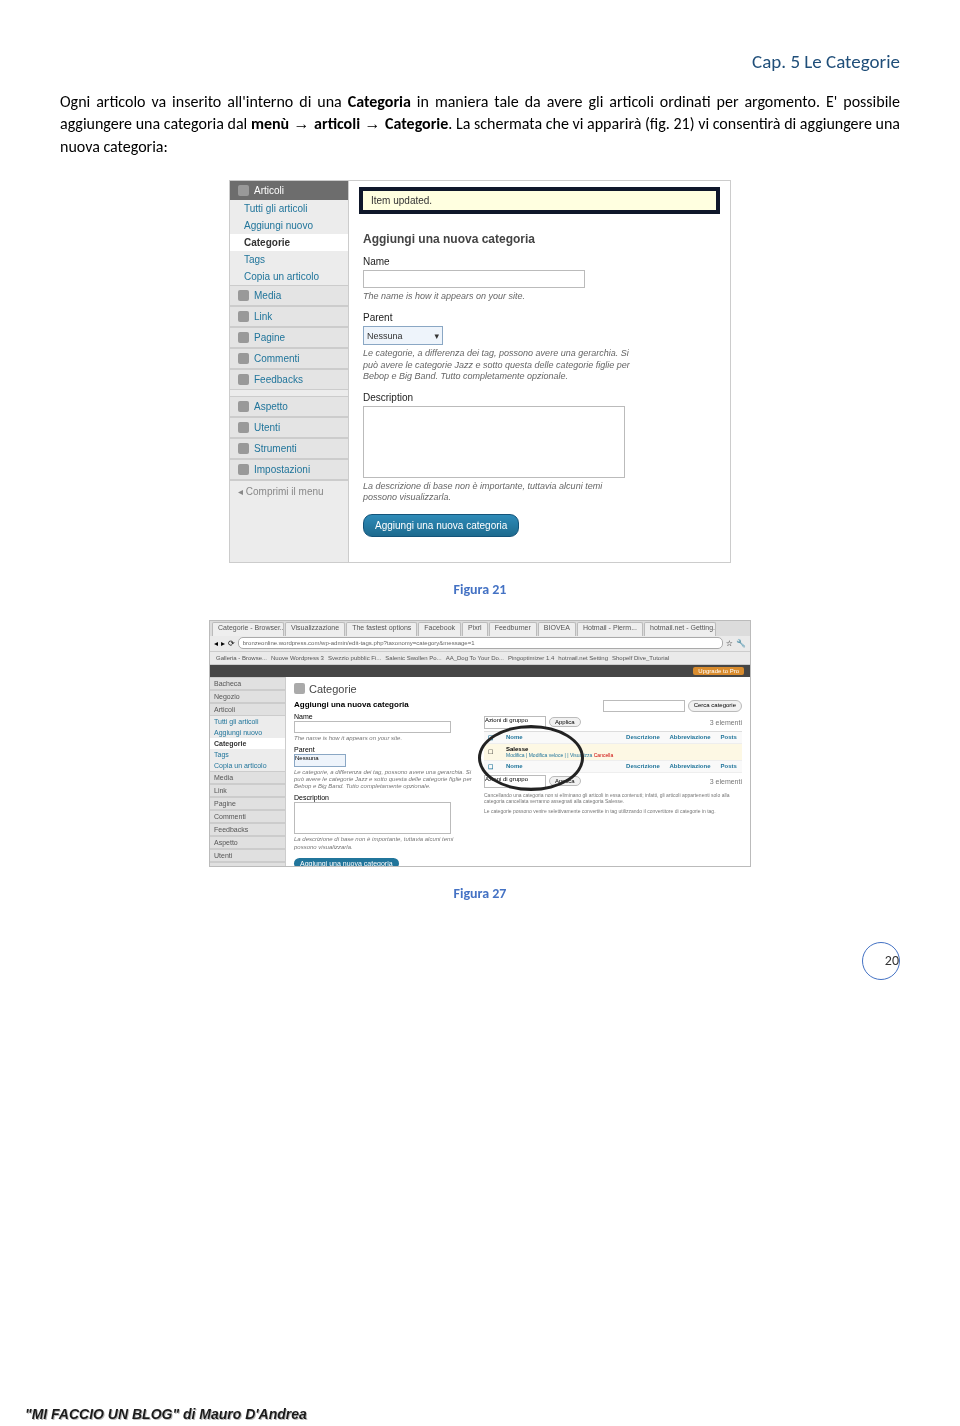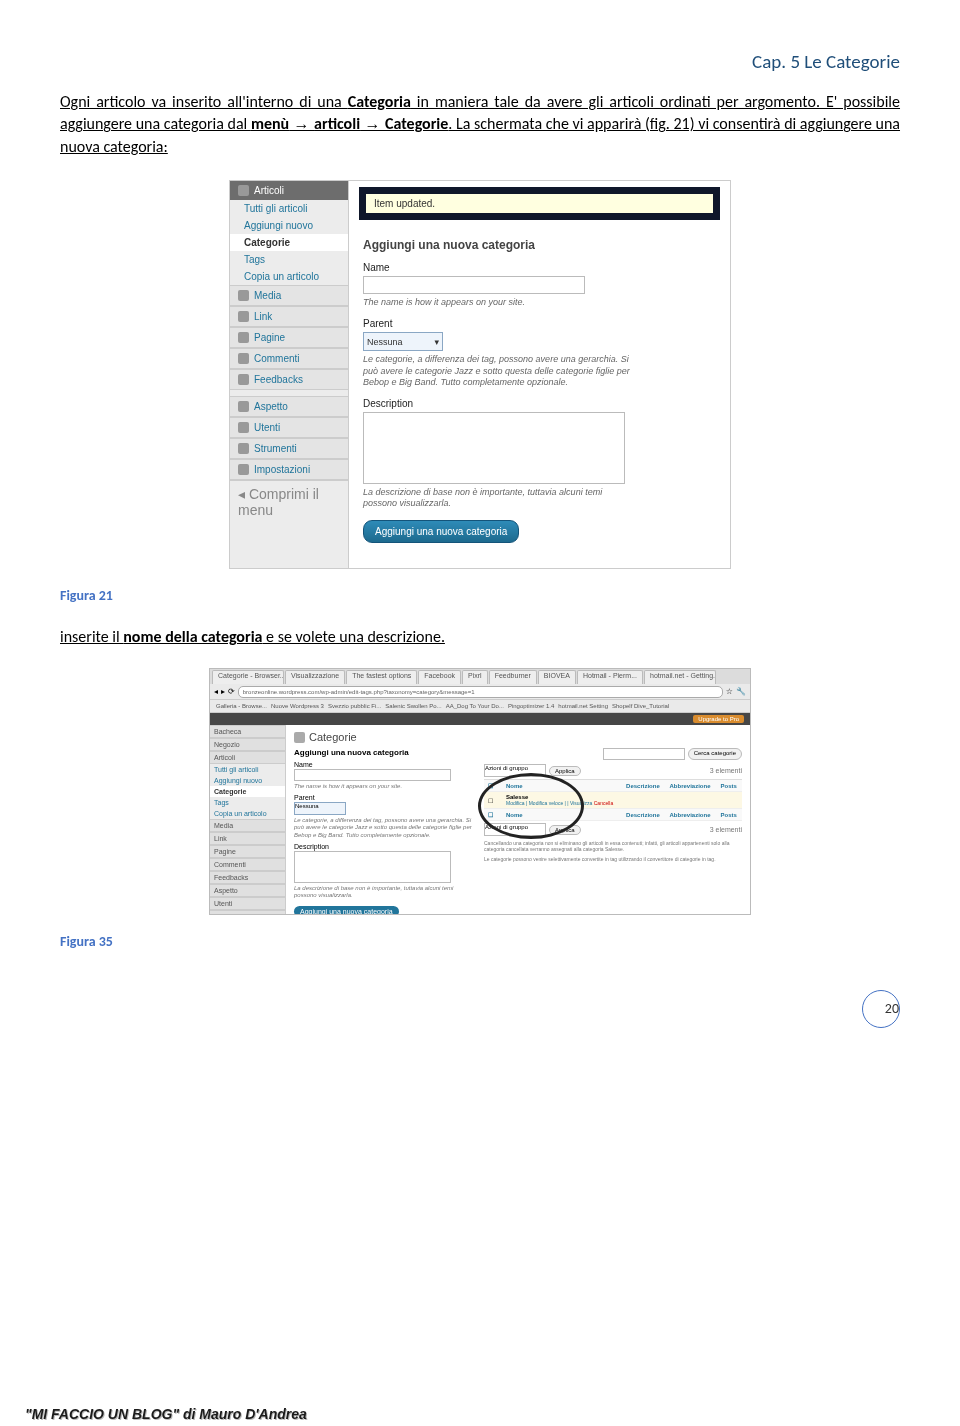--- a/index.html
+++ b/index.html
@@ -26,29 +26,28 @@
     color: #2e74b5;
     font-style: italic;
     font-size: 17px;
     margin: 0 0 18px 0;
   }
   .body-text {
     font-size: 16px;
     line-height: 1.4;
     margin: 0 0 20px 0;
     text-align: justify;
-    text-decoration: underline;
   }
   .bold { font-weight: bold; }
   .arrow { font-family: Arial, sans-serif; font-weight: bold; }
   .figure-caption {
     color: #4472c4;
     font-weight: bold;
     font-size: 14px;
-    text-align: left;
+    text-align: center;
     margin: 18px 0 22px 0;
   }
   
   .wp-shot {
     width: 500px;
     margin: 22px auto 10px auto;
     border: 1px solid #ccc;
     background: #f7f7f7;
     font-family: Arial, sans-serif;
     font-size: 10px;
@@ -91,30 +90,30 @@
     height: 11px;
     display: inline-block;
     background: #999;
     border-radius: 2px;
   }
   .wp-side-divider { height: 6px; background: #ececec; }
   .wp-side-collapse {
     border-top: 1px solid #ccc;
     padding: 5px 8px;
     color: #888;
-    font-size: 14px;
+    font-size: 10px;
   }
   .wp-main {
     flex: 1;
     background: #fff;
     padding: 0 0 15px 0;
   }
   .wp-notice {
     background: #ffffe0;
-    border: 7px solid #0f172a;
+    border: 4px solid #0f172a;
     margin: 6px 10px;
     padding: 4px 8px;
     font-size: 10px;
   }
   .wp-form-area {
     padding: 10px 14px;
   }
   .wp-form-area h3 {
     font-size: 12px;
     margin: 2px 0 10px 0;
@@ -470,23 +469,20 @@
         <div class="wp-textarea"></div>
         <div class="wp-help">La descrizione di base non è importante, tuttavia alcuni temi possono visualizzarla.</div>
 
         <div class="wp-submit">Aggiungi una nuova categoria</div>
       </div>
     </div>
   </div>
 
   <p class="figure-caption">Figura 21</p>
 
-  <p class="body-text">
-    <span>inserite il </span><span class="bold">nome della categoria</span><span> e se volete una descrizione.</span>
-  </p>
 
 
 
   <div class="browser-shot">
     <div class="browser-tabs">
       <div class="browser-tab">Categorie - Browser...</div>
       <div class="browser-tab">Visualizzazione</div>
       <div class="browser-tab">The fastest options</div>
       <div class="browser-tab">Facebook</div>
       <div class="browser-tab">Pixrl</div>
@@ -603,20 +599,20 @@
             </div>
             <div class="wp2-info">Cancellando una categoria non si eliminano gli articoli in essa contenuti; infatti, gli articoli appartenenti solo alla categoria cancellata verranno assegnati alla categoria Salesse.</div>
             <div class="wp2-info">Le categorie possono venire selettivamente convertite in tag utilizzando il convertitore di categorie in tag.</div>
           </div>
         </div>
         <div class="wp2-highlight-circle"></div>
       </div>
     </div>
   </div>
 
-  <p class="figure-caption">Figura 35</p>
+  <p class="figure-caption">Figura 27</p>
 
   <div class="page-num-wrap">
     <span class="page-num">20</span>
   </div>
 
   <div class="footer-note">"MI FACCIO UN BLOG" di Mauro D'Andrea</div>
 </div>
 
 </body></html>

